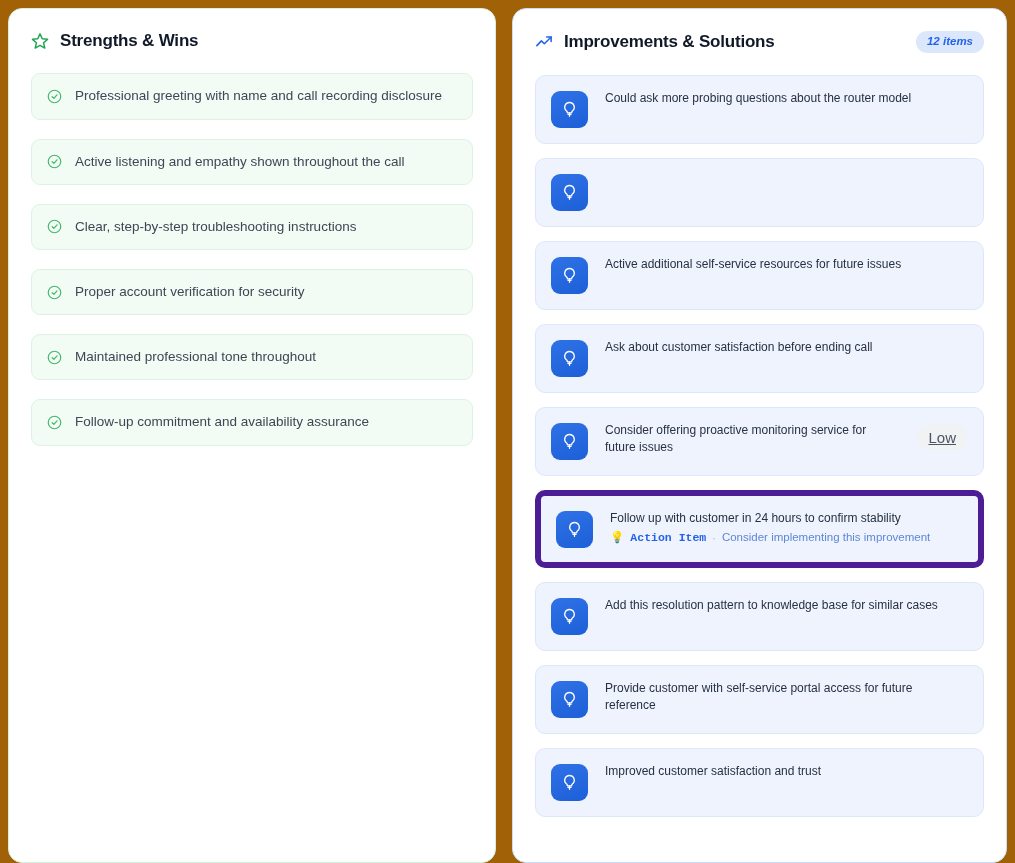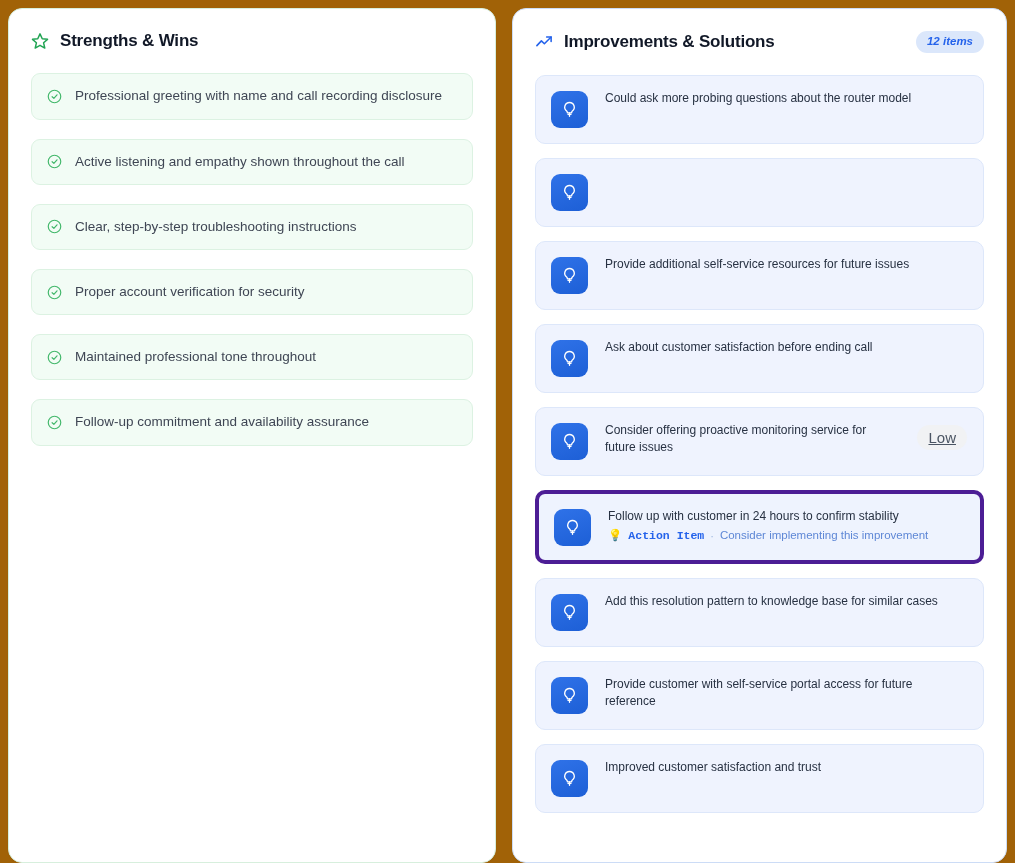--- a/index.html
+++ b/index.html
@@ -137,21 +137,21 @@
     background: #eff3fe;
     border: 1px solid #dde7fa;
     border-radius: 10px;
     padding: 14px 16px 14px 15px;
     min-height: 69px;
     position: relative;
   }
 
   .improve-item.is-action {
     background: #eef3fe;
-    border: 4px solid #4c1d95;
+    border: 6px solid #4c1d95;
     min-height: 64px;
     align-items: flex-start;
   }
 
   .bulb-badge {
     flex: 0 0 37px;
     width: 37px;
     height: 37px;
     border-radius: 9px;
     background: linear-gradient(160deg, #2f72e8 0%, #1d5fd6 100%);
@@ -336,21 +336,21 @@
 
         <div class="improve-item">
           <span class="bulb-badge">
             <svg width="19" height="19" viewBox="0 0 24 24" fill="none" stroke="#ffffff" stroke-width="1.7" stroke-linecap="round" stroke-linejoin="round">
               <path d="M12 3.2a6 6 0 0 0-3.6 10.8c.6.5.9 1.1.9 1.8v.4h5.4v-.4c0-.7.3-1.3.9-1.8A6 6 0 0 0 12 3.2z"></path>
               <line x1="12" y1="16.2" x2="12" y2="20.6"></line>
               <line x1="10.2" y1="18.2" x2="13.8" y2="18.2"></line>
             </svg>
           </span>
           <div class="improve-body">
-            <div class="improve-text">Provide additional self-service resources for future issues</div>
+            <div class="improve-text">Active additional self-service resources for future issues</div>
           </div>
         </div>
 
         <div class="improve-item">
           <span class="bulb-badge">
             <svg width="19" height="19" viewBox="0 0 24 24" fill="none" stroke="#ffffff" stroke-width="1.7" stroke-linecap="round" stroke-linejoin="round">
               <path d="M12 3.2a6 6 0 0 0-3.6 10.8c.6.5.9 1.1.9 1.8v.4h5.4v-.4c0-.7.3-1.3.9-1.8A6 6 0 0 0 12 3.2z"></path>
               <line x1="12" y1="16.2" x2="12" y2="20.6"></line>
               <line x1="10.2" y1="18.2" x2="13.8" y2="18.2"></line>
             </svg>

